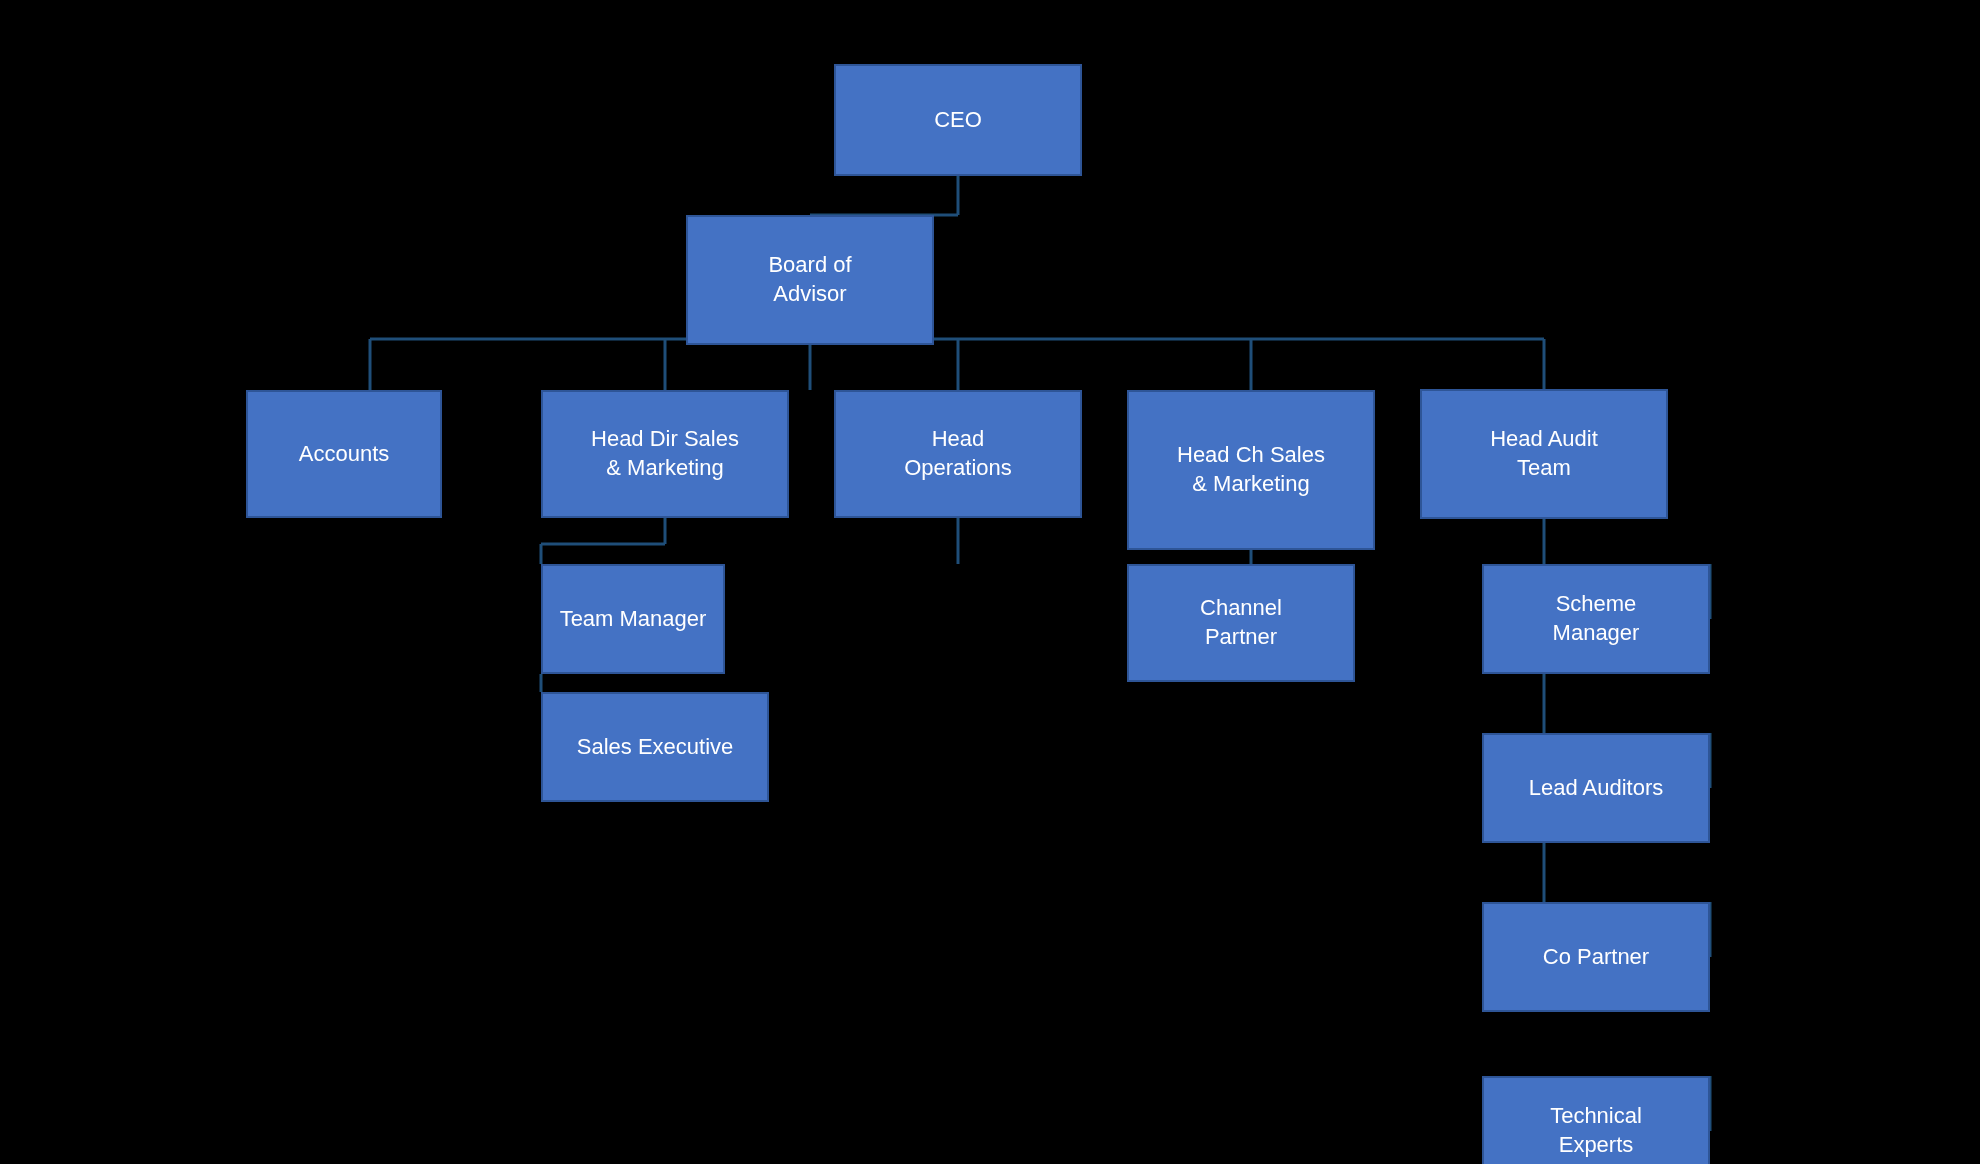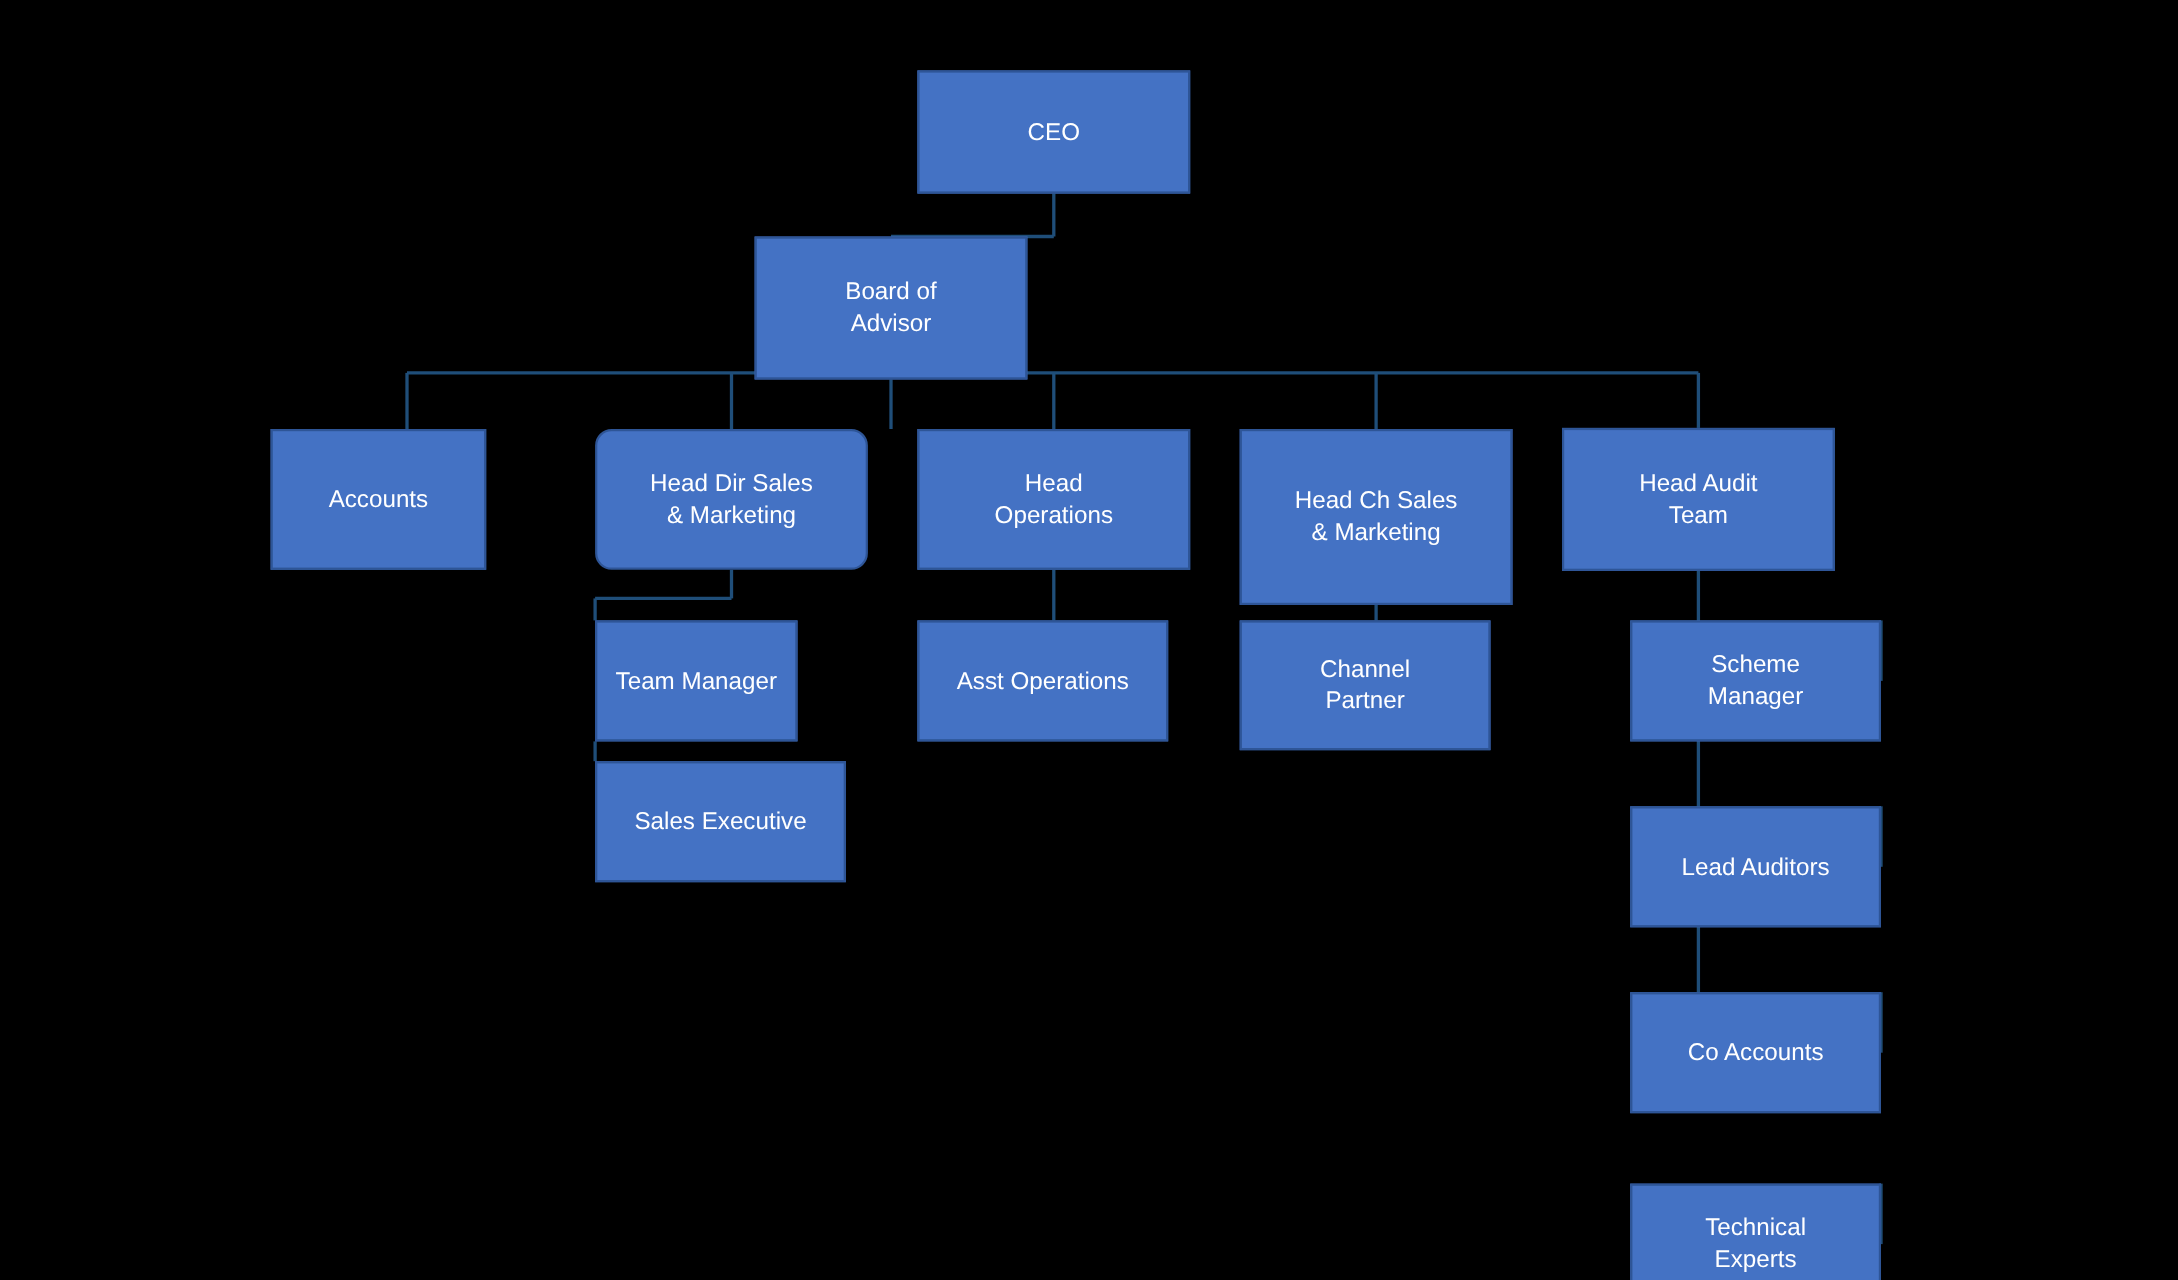--- a/index.html
+++ b/index.html
@@ -89,21 +89,21 @@
   </div>
 
   <div class="node" style="left:686px;top:171px;width:248px;height:130px;">
     <span>Board of<br>Advisor</span>
   </div>
 
   <div class="node" style="left:246px;top:346px;width:196px;height:128px;">
     <span>Accounts</span>
   </div>
 
-  <div class="node" style="left:541px;top:346px;width:248px;height:128px;border-radius:15px;">
+  <div class="node" style="left:541px;top:346px;width:248px;height:128px;">
     <span>Head Dir Sales<br>&amp; Marketing</span>
   </div>
 
   <div class="node" style="left:834px;top:346px;width:248px;height:128px;">
     <span>Head<br>Operations</span>
   </div>
 
   <div class="node" style="left:1127px;top:346px;width:248px;height:160px;">
     <span>Head Ch Sales<br>&amp; Marketing</span>
   </div>
@@ -113,36 +113,33 @@
   </div>
 
   <div class="node" style="left:541px;top:520px;width:184px;height:110px;">
     <span>Team Manager</span>
   </div>
 
   <div class="node" style="left:541px;top:648px;width:228px;height:110px;text-align:center;">
     <span>Sales Executive</span>
   </div>
 
-  <div class="node" style="left:834px;top:520px;width:228px;height:110px;">
-    <span>Asst Operations</span>
-  </div>
 
   <div class="node" style="left:1127px;top:520px;width:228px;height:118px;">
     <span>Channel<br>Partner</span>
   </div>
 
   <div class="node" style="left:1482px;top:520px;width:228px;height:110px;">
     <span>Scheme<br>Manager</span>
   </div>
 
   <div class="node" style="left:1482px;top:689px;width:228px;height:110px;">
     <span>Lead Auditors</span>
   </div>
 
   <div class="node" style="left:1482px;top:858px;width:228px;height:110px;">
-    <span>Co Accounts</span>
+    <span>Co Partner</span>
   </div>
 
   <div class="node" style="left:1482px;top:1032px;width:228px;height:110px;">
     <span>Technical<br>Experts</span>
   </div>
 </div>
 
 </body></html>

